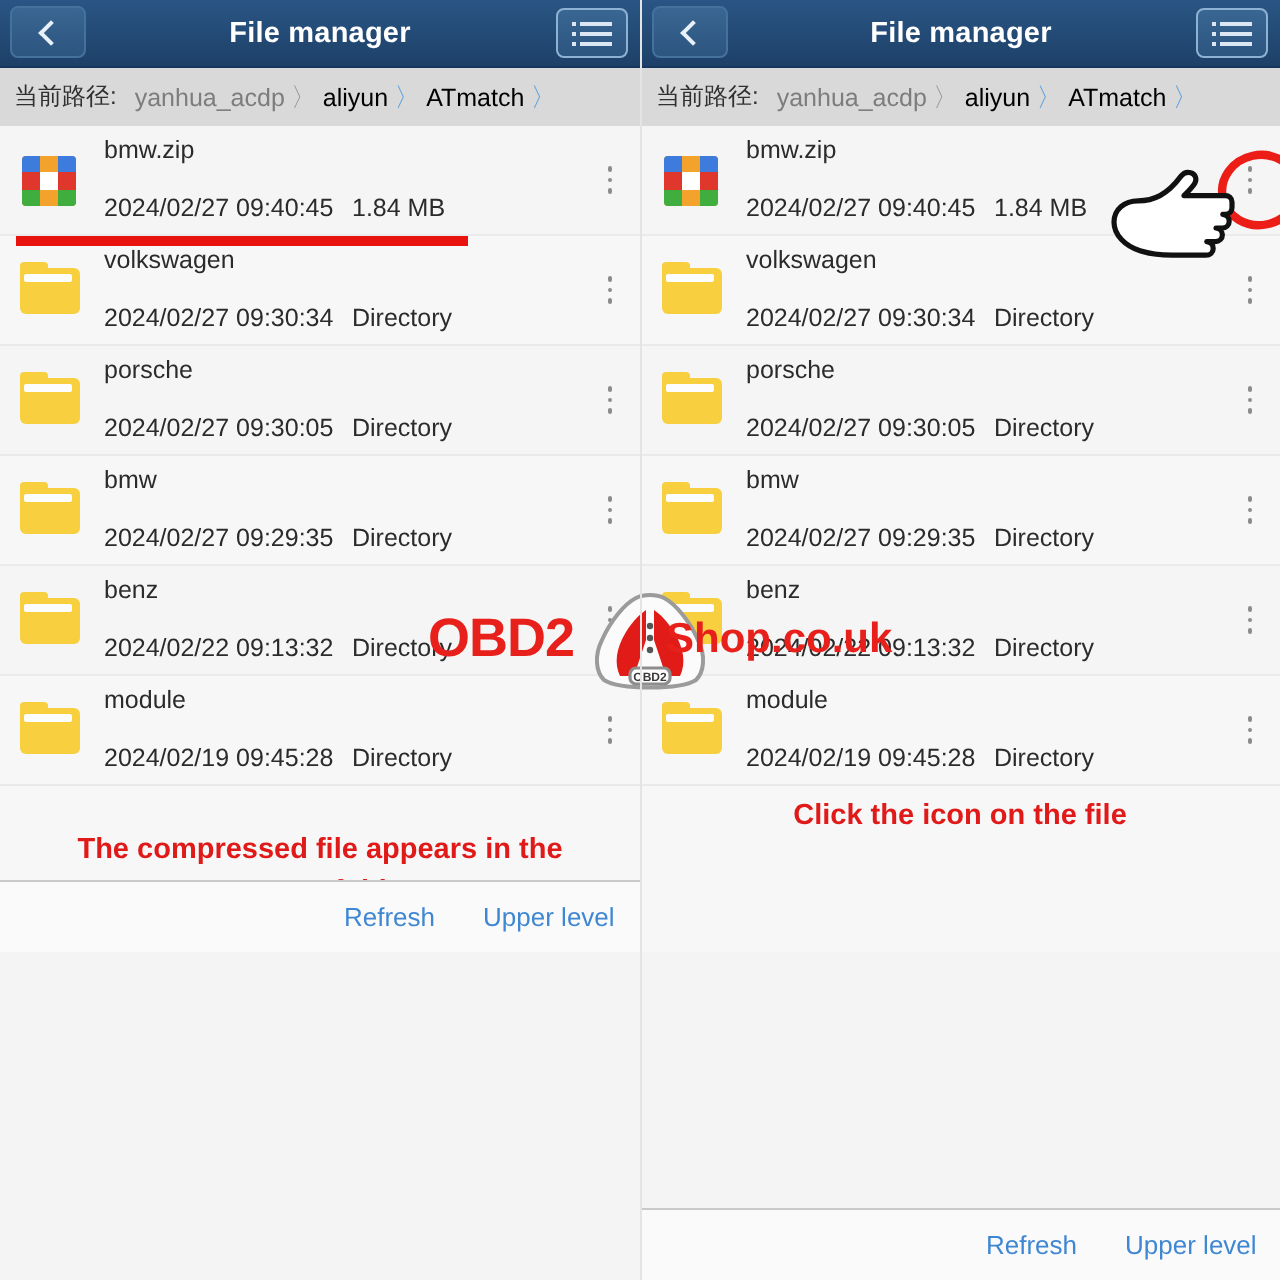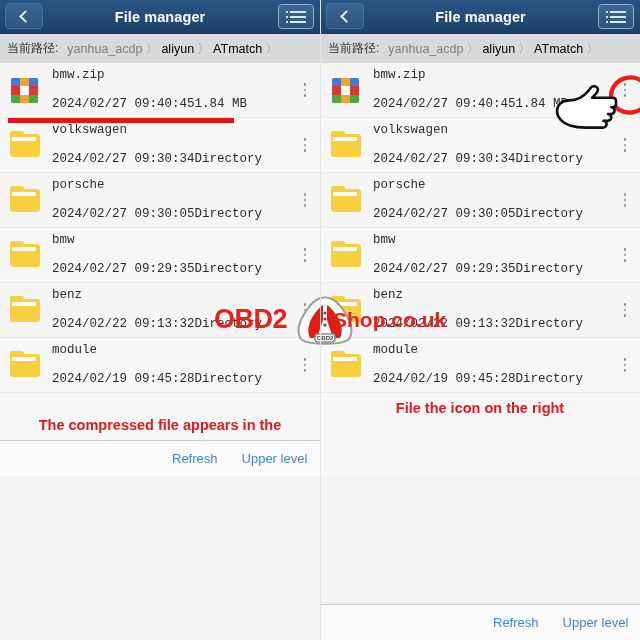--- a/index.html
+++ b/index.html
@@ -78,21 +78,21 @@
     font-size: 12.5px;
     white-space: nowrap;
   }
   .crumb-label { color: #303030; font-size: 12px; margin-right: 6px; }
   .crumb { color: #7d7d7d; text-align: right; }
   .crumb.link { color: #000000; }
   .crumb-sep { color: #9a9a9a; font-size: 13px; }
   .crumb.link + .crumb-sep { color: #5fa0dd; }
 
   
-  .list { background: #f7f7f7; font-family: Liberation Mono, monospace; }
+  .list { background: #f7f7f7; }
   .row {
     position: relative;
     height: 55px;
     display: flex;
     align-items: center;
     padding: 0 0 0 10px;
     border-bottom: 1px solid #eaeaea;
     background: #f5f5f5;
   }
   .row:nth-child(even) { background: #f7f7f7; }
@@ -588,20 +588,20 @@
       <circle cx="37" cy="29" r="1.6" fill="#555"></circle>
       <rect x="27" y="38" width="20" height="8" rx="3" fill="#fdfdfd" stroke="#8d8d8d" stroke-width="1.6"></rect>
       <text x="37" y="44.3" font-size="6" font-family="Liberation Sans, sans-serif" font-weight="bold" fill="#3a3a3a" text-anchor="middle">OBD2</text>
     </svg>
     <div class="wm-shop">Shop.co.uk</div>
   </div>
 
 </div>
 
 <div style="position:absolute; left:320px; top:400px; width:320px; text-align:center;
-            color:#e01a19; font-size:14.5px; font-weight:bold;">File the icon on the right</div>
+            color:#e01a19; font-size:14.5px; font-weight:bold;">Click the icon on the file</div>
 
 <div style="position:absolute; left:321px; bottom:0; width:319px; height:36px;
             border-top:1px solid #c9c9c9; background:#fafafa; display:flex;
             align-items:center; padding-left:172px; gap:24px;">
   <span style="color:#3f87d2; font-size:13px;">Refresh</span>
   <span style="color:#3f87d2; font-size:13px;">Upper level</span>
 </div>
 
 </body></html>

